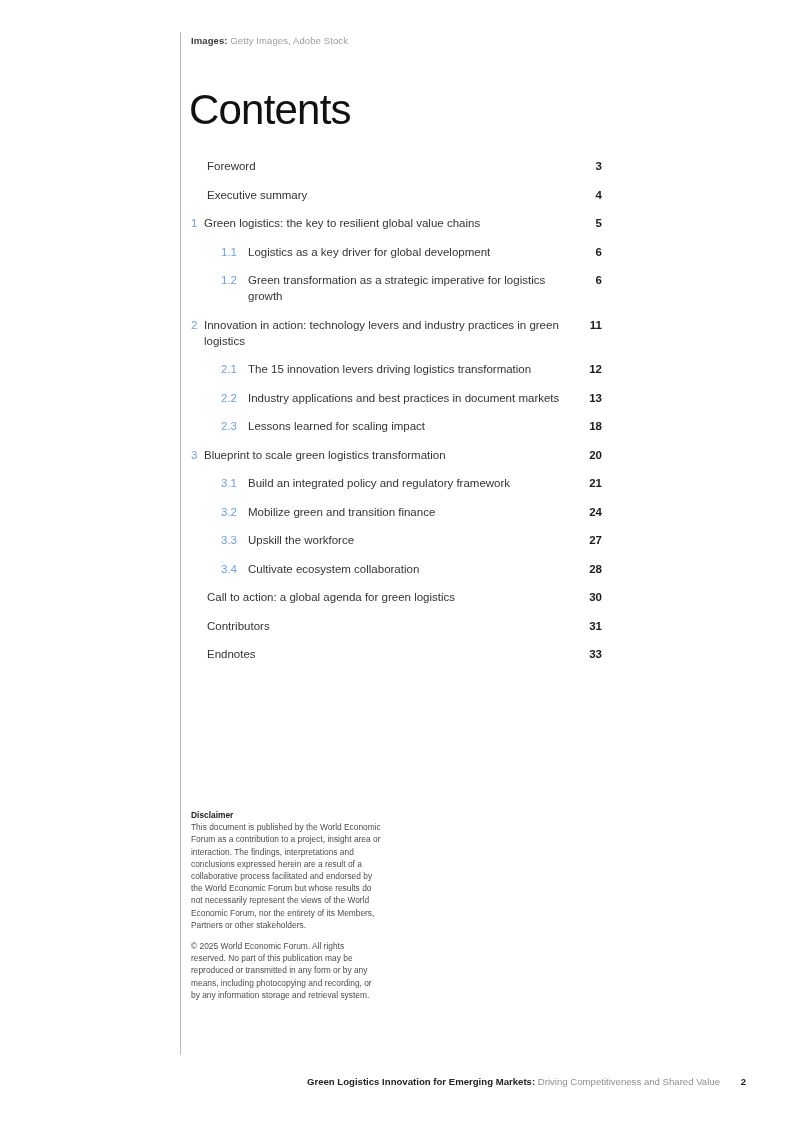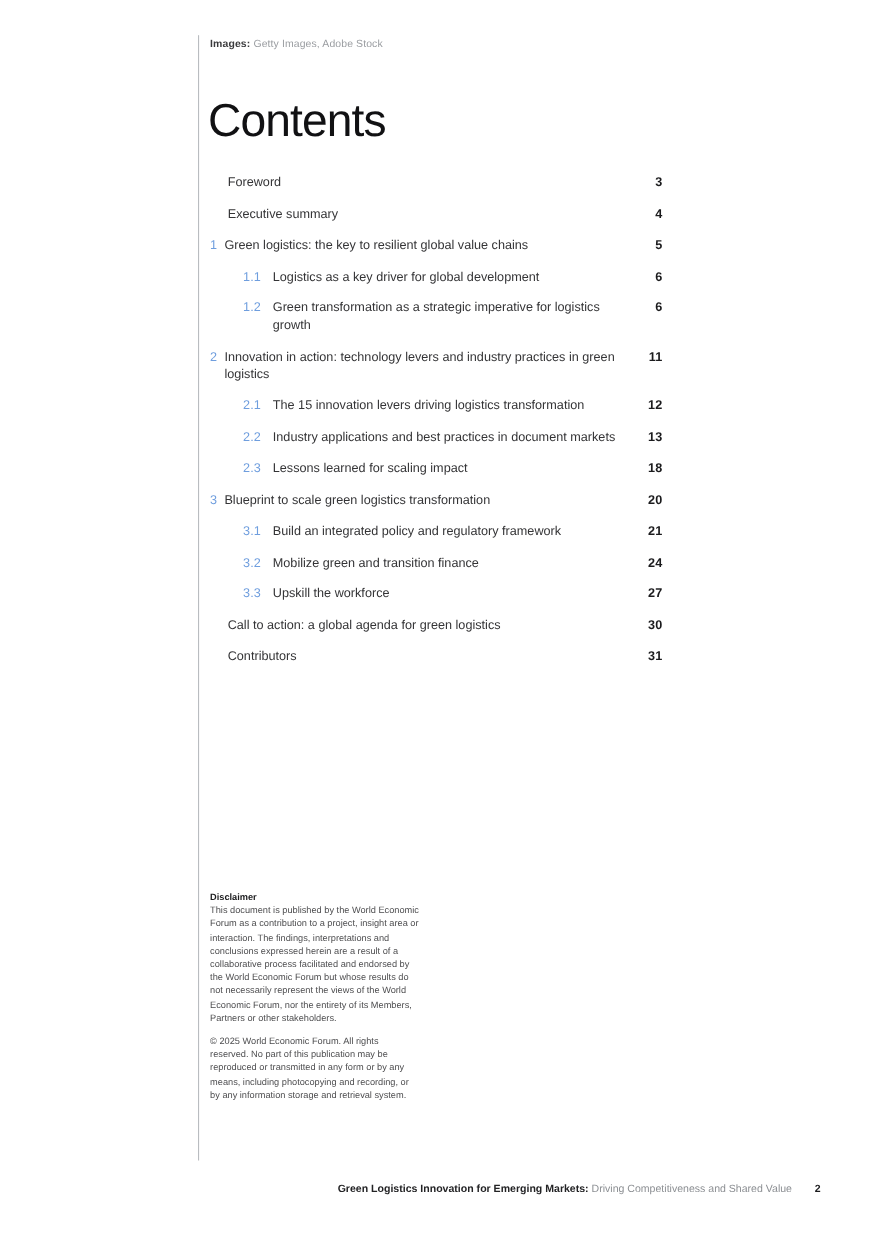--- a/index.html
+++ b/index.html
@@ -223,27 +223,36 @@
       <div class="toc-row lvl2">
         <span class="toc-num">3.2</span>
         <span class="toc-label">Mobilize green and transition finance</span>
         <span class="toc-page">24</span>
       </div>
       <div class="toc-row lvl2">
         <span class="toc-num">3.3</span>
         <span class="toc-label">Upskill the workforce</span>
         <span class="toc-page">27</span>
       </div>
+      <div class="toc-row lvl2">
+        <span class="toc-num">3.4</span>
+        <span class="toc-label">Cultivate ecosystem collaboration</span>
+        <span class="toc-page">28</span>
+      </div>
       <div class="toc-row plain gap-before">
         <span class="toc-label">Call to action: a global agenda for green logistics</span>
         <span class="toc-page">30</span>
       </div>
       <div class="toc-row plain">
         <span class="toc-label">Contributors</span>
         <span class="toc-page">31</span>
+      </div>
+      <div class="toc-row plain">
+        <span class="toc-label">Endnotes</span>
+        <span class="toc-page">33</span>
       </div>
     </div>
 
   <div class="disclaimer">
     <p><span class="dis-title">Disclaimer</span><br><span>This document is published by the World Economic Forum as a contribution to a project, insight area or interaction. The findings, interpretations and conclusions expressed herein are a result of a collaborative process facilitated and endorsed by the World Economic Forum but whose results do not necessarily represent the views of the World Economic Forum, nor the entirety of its Members, Partners or other stakeholders.</span></p>
     <p>© 2025 World Economic Forum. All rights reserved. No part of this publication may be reproduced or transmitted in any form or by any means, including photocopying and recording, or by any information storage and retrieval system.</p>
   </div>
 
   <div class="footer">
     <span class="f-bold">Green Logistics Innovation for Emerging Markets:</span>

